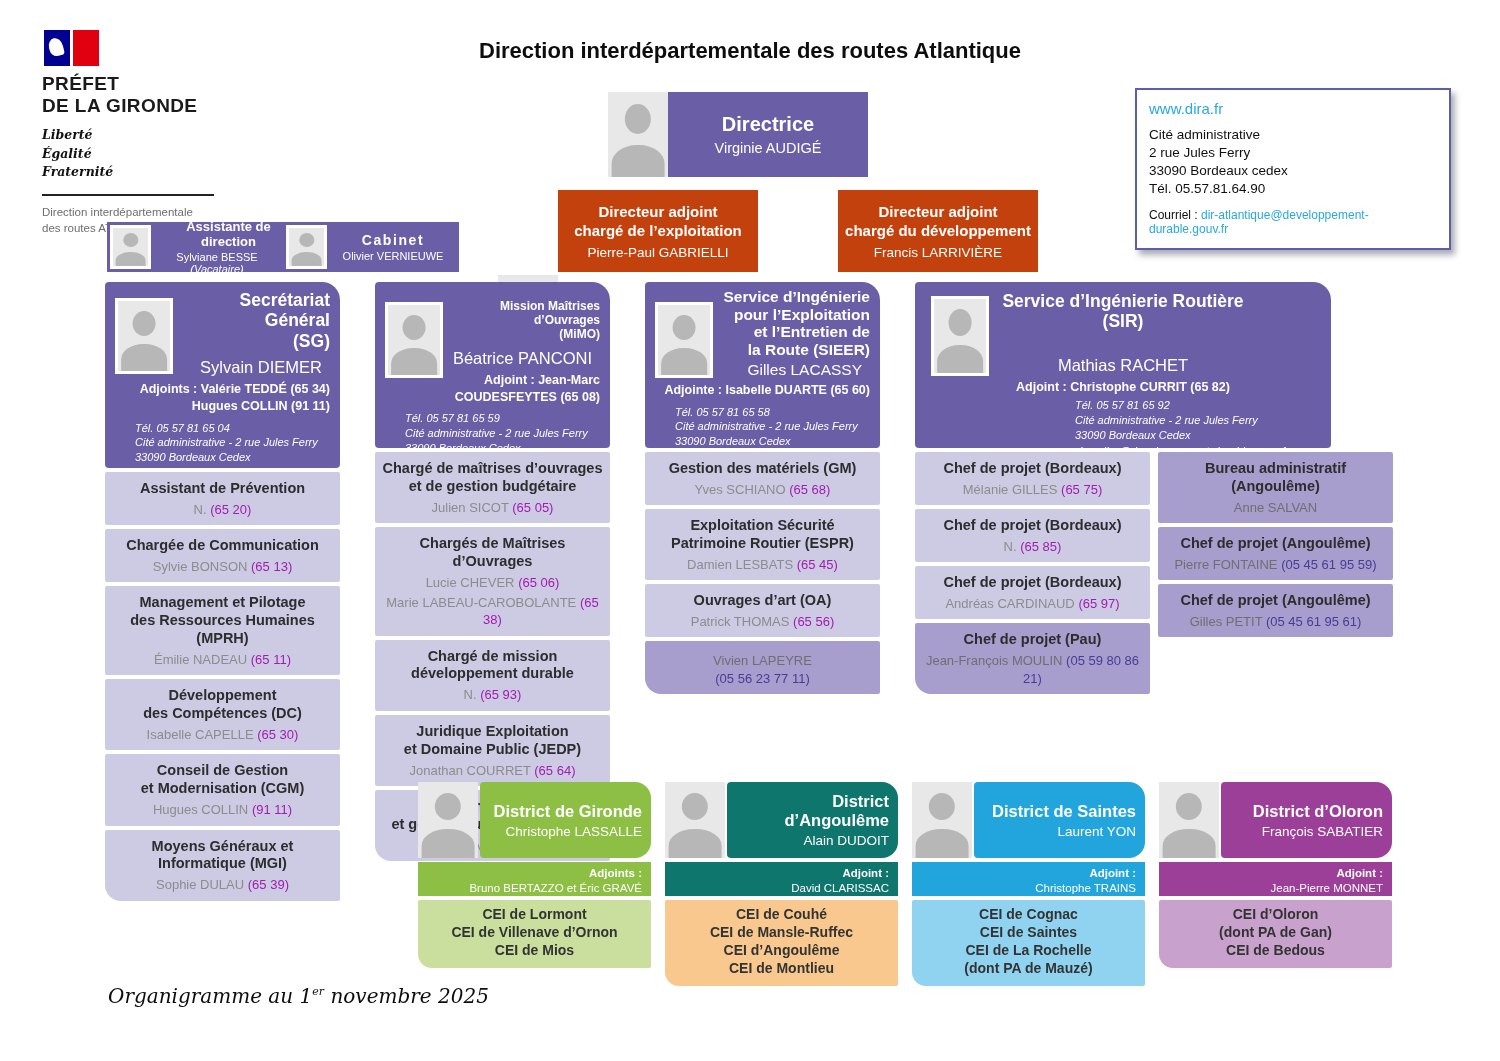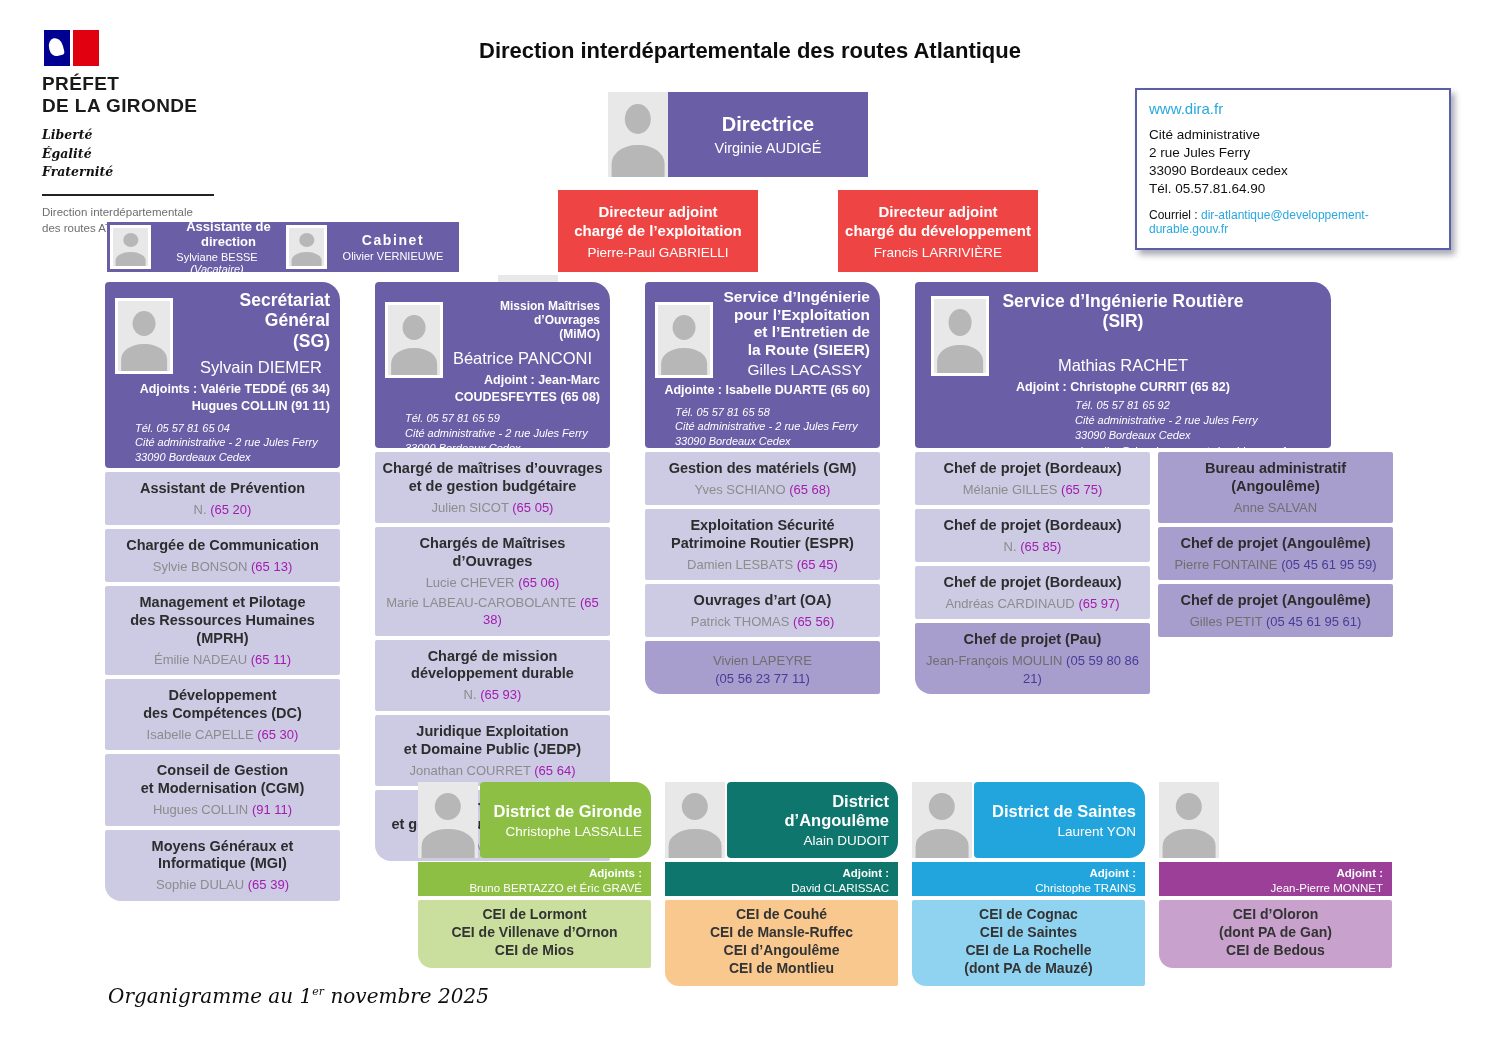--- a/index.html
+++ b/index.html
@@ -49,21 +49,21 @@
   
   .assist{left:107px;top:222px;width:352px;height:50px;background:#6a5fa6;display:flex;align-items:center;}
   .assist .photo{width:41px;height:44px;margin-left:3px;flex:0 0 auto;}
   .as-cell{flex:1;text-align:center;color:#fff;}
   .as-t1{font-size:13px;font-weight:bold;margin-left:23px;}
   .as-t2{font-size:11px;margin-top:2px;}
   .as-note{font-style:italic;}
   .cab-t1{font-size:14px;font-weight:bold;letter-spacing:1.6px;}
 
   
-  .da-box{background:#ef4444;color:#fff;display:flex;flex-direction:column;justify-content:center;
+  .da-box{background:#c2410c;color:#fff;display:flex;flex-direction:column;justify-content:center;
           align-items:center;width:200px;height:82px;}
   .da-title{font-size:15px;font-weight:bold;line-height:1.28;text-align:center;white-space:pre-line;}
   .da-name{font-size:13.5px;margin-top:5px;}
 
   
   .svc{background:#6a5fa6;color:#fff;border-radius:4px 18px 4px 4px;box-sizing:border-box;}
   .svc-sg{left:105px;top:282px;width:235px;height:186px;}
   .svc-mimo{left:375px;top:282px;width:235px;height:166px;}
   .svc-sieer{left:645px;top:282px;width:235px;height:166px;}
   .svc-sir{left:915px;top:282px;width:416px;height:166px;}
@@ -412,20 +412,24 @@
       <div class="d-adj-names">Christophe TRAINS</div>
     </div>
     <div class="d-cei">CEI de Cognac
 CEI de Saintes
 CEI de La Rochelle
 (dont PA de Mauzé)</div>
   </div>
 
   <div class="district d-oloron">
     <div class="photo d-photo"></div>
+    <div class="d-head">
+      <div class="d-name">District d’Oloron</div>
+      <div class="d-chief">François SABATIER</div>
+    </div>
     <div class="d-adj">
       <div class="d-adj-label">Adjoint :</div>
       <div class="d-adj-names">Jean-Pierre MONNET</div>
     </div>
     <div class="d-cei">CEI d’Oloron
 (dont PA de Gan)
 CEI de Bedous</div>
   </div>
 
   <div class="abs footer"><span>Organigramme au 1</span><sup>er</sup><span> novembre 2025</span></div>

